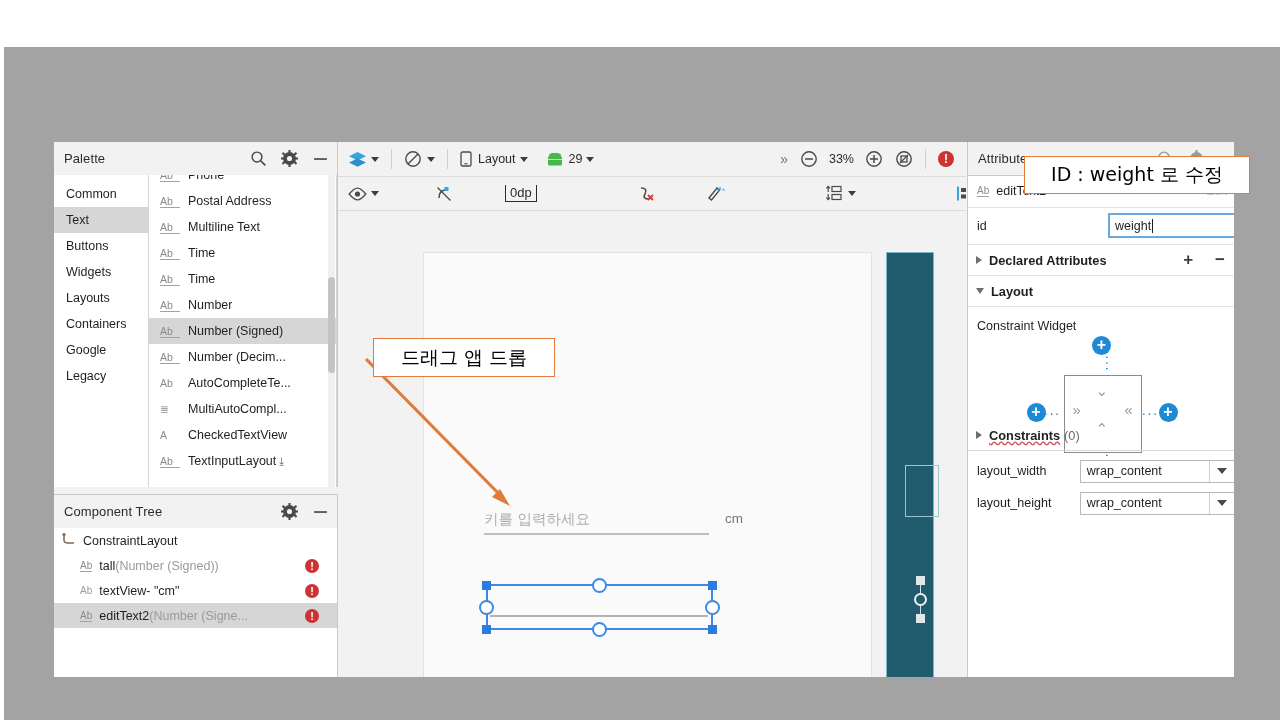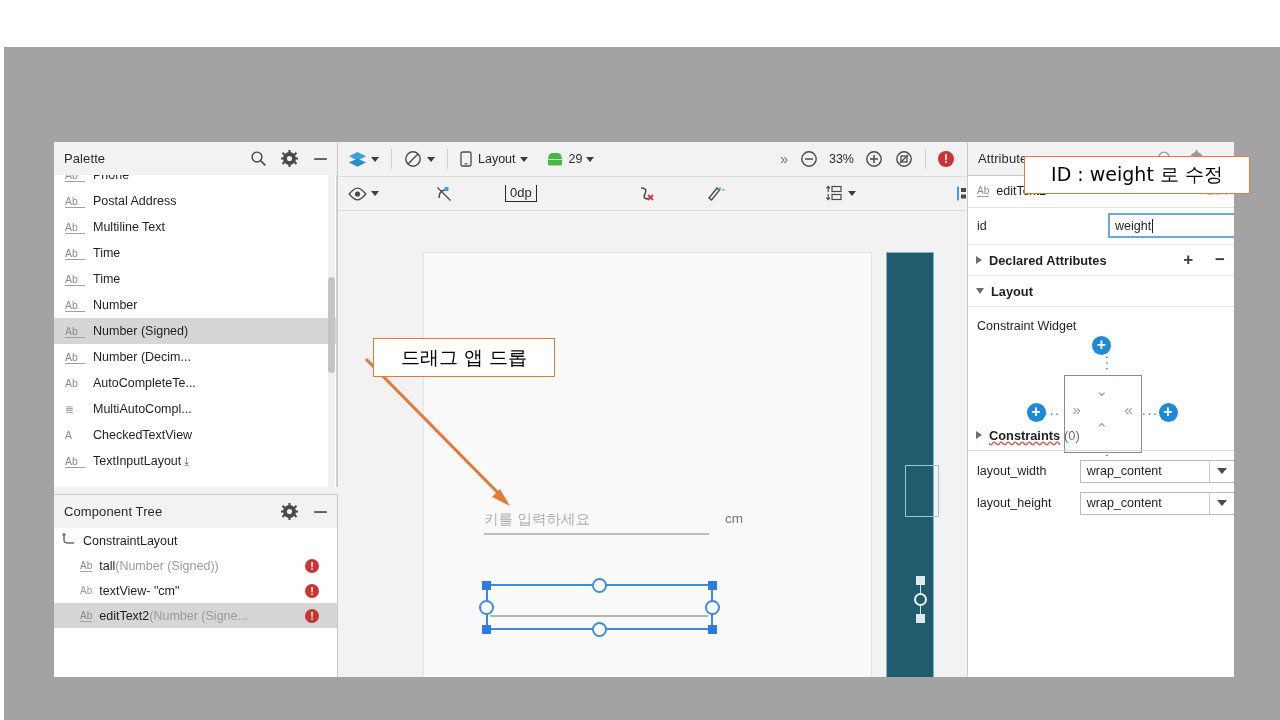--- a/index.html
+++ b/index.html
@@ -388,20 +388,30 @@
               </svg>
         </span>
         <span>
           <svg class="hicon" viewBox="0 0 16 16">
                 <line x1="2" y1="8.5" x2="14" y2="8.5" stroke="#4a4a4a" stroke-width="1.6"></line>
               </svg>
         </span>
       </div>
     </div>
     <div id="palette-body">
+      <div id="cat-list">
+        <div class="cat">Common</div>
+        <div class="cat sel">Text</div>
+        <div class="cat">Buttons</div>
+        <div class="cat">Widgets</div>
+        <div class="cat">Layouts</div>
+        <div class="cat">Containers</div>
+        <div class="cat">Google</div>
+        <div class="cat">Legacy</div>
+      </div>
 
       <div id="item-list">
         <div id="item-scroll-trough"></div>
         <div style="margin-top:-13px;">
           <div class="pitem">
             <span class="glyph">Ab</span>
             <span class="lbl">Phone</span>
           </div>
           <div class="pitem">
             <span class="glyph">Ab</span>

